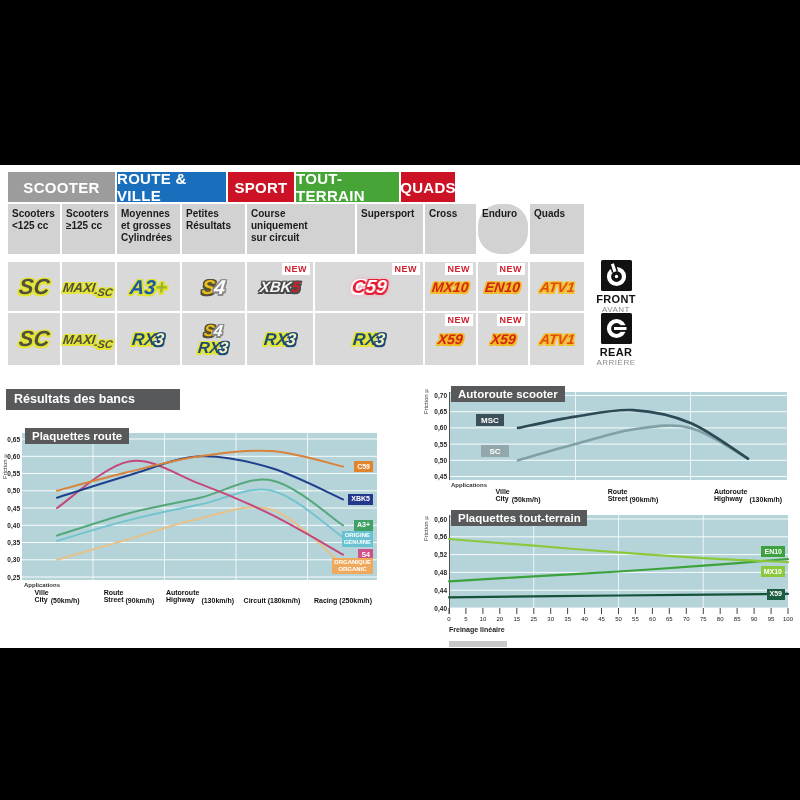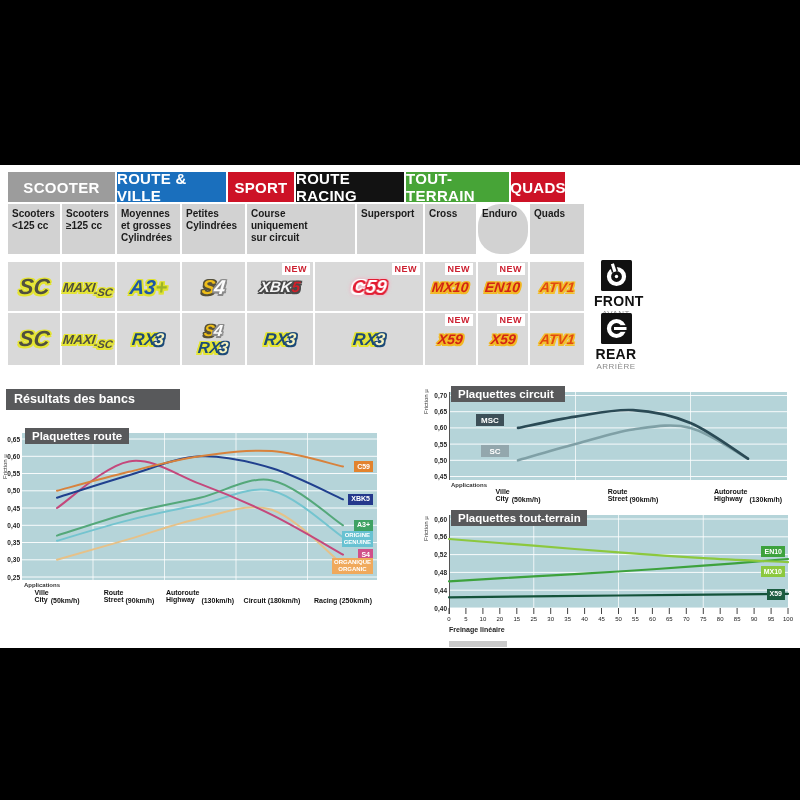--- a/index.html
+++ b/index.html
@@ -36,21 +36,21 @@
   .lg-rx .r3{font-size:17px;color:#f6f2c0;--oc:#1c4a78;margin-left:-1px;}
   .lg-off{font-size:14px;color:#d22414;--oc:#f2b824;}
   .lg-atv{font-size:14px;color:#e24a10;--oc:#f2c030;}
   .lg-stack{display:flex;flex-direction:column;align-items:center;gap:1px;}
   .lg-stack .logo{font-size:15px;}
   .lg-stack .lg-s4 .s,.lg-stack .lg-s4 .n{font-size:16px;}
   .lg-stack .lg-rx .rx,.lg-stack .lg-rx .r3{font-size:16px;}
   
   .icon-block{position:absolute;width:44px;text-align:center;}
   .icon-block svg{display:block;margin:0 auto;}
-  .icon-lbl{font-size:14px;font-weight:900;color:#111;margin-top:2px;letter-spacing:.3px;}
+  .icon-lbl{font-size:11px;font-weight:900;color:#111;margin-top:2px;letter-spacing:.3px;}
   .icon-sub{font-size:8px;color:#8a8a8a;letter-spacing:.5px;}
   
   .results-title{position:absolute;left:6px;top:389px;width:174px;height:21px;background:#58595b;
       color:#fff;font-size:12.5px;font-weight:bold;line-height:21px;padding-left:8px;box-sizing:border-box;}
   
   .chart{position:absolute;}
   .chart svg{position:absolute;left:0;top:0;overflow:visible;}
   .c-title{position:absolute;background:#58595b;color:#fff;font-weight:bold;
            display:flex;align-items:center;padding-left:7px;box-sizing:border-box;z-index:5;}
   .ytick{position:absolute;width:20px;text-align:right;font-size:6.5px;font-weight:600;color:#222;line-height:7px;}
@@ -72,34 +72,33 @@
 <body>
 
 <div class="stage">
   <div class="band"></div>
 
   <div id="table-root">
       <div class="t-row" style="height: 30px; margin-bottom: 2px;">
         <div class="grp" style="width: 107px; background: rgb(156, 156, 156);">SCOOTER</div>
         <div class="grp" style="width: 109px; background: rgb(26, 111, 189);">ROUTE &amp; VILLE</div>
         <div class="grp" style="width: 66px; background: rgb(205, 18, 38);">SPORT</div>
-        <div class="grp" style="width: 108px; background: rgb(18, 18, 18);">ROUTE RACING</div>
         <div class="grp" style="width: 103px; background: rgb(71, 164, 55);">TOUT-TERRAIN</div>
         <div class="grp" style="width: 54px; background: rgb(205, 18, 38);">QUADS</div>
       </div>
       <div class="t-row" style="height: 50px; margin-bottom: 8px;">
         <div class="sub" style="width: 52px;">Scooters
 &lt;125 cc</div>
         <div class="sub" style="width: 53px;">Scooters
 ≥125 cc</div>
         <div class="sub" style="width: 63px;">Moyennes
 et grosses
 Cylindrées</div>
         <div class="sub" style="width: 63px;">Petites
-Cylindrées</div>
+Résultats</div>
         <div class="sub" style="width: 108px;">Course
 uniquement
 sur circuit</div>
         <div class="sub" style="width: 66px;">Supersport</div>
         <div class="sub" style="width: 51px;">Cross</div>
         <div class="sub" style="width: 50px; border-radius: 22px;">Enduro</div>
         <div class="sub" style="width: 54px;">Quads</div>
       </div>
       <div class="t-row" style="height: 49px; margin-bottom: 2px;">
         <div class="cell" style="width: 52px;">
@@ -291,21 +290,21 @@
         <line x1="0" y1="35.9" x2="338" y2="35.9" stroke="#ffffff" stroke-width="1" opacity="0.9"></line>
         <line x1="0" y1="52.1" x2="338" y2="52.1" stroke="#ffffff" stroke-width="1" opacity="0.9"></line>
         <line x1="0" y1="68.3" x2="338" y2="68.3" stroke="#ffffff" stroke-width="1" opacity="0.9"></line>
         <line x1="0" y1="84.5" x2="338" y2="84.5" stroke="#ffffff" stroke-width="1" opacity="0.9"></line>
         <line x1="126.5" y1="0" x2="126.5" y2="88" stroke="#ffffff" stroke-width="1" opacity="0.75"></line>
         <line x1="241.5" y1="0" x2="241.5" y2="88" stroke="#ffffff" stroke-width="1" opacity="0.75"></line>
         <line x1="0.5" y1="0" x2="0.5" y2="88" stroke="#555" stroke-width="1"></line>
         <path d="M69.0,68.3C78.6,65.6,107.3,57.2,126.5,52.1C145.7,47.0,164.8,40.2,184.0,37.5C203.2,34.8,222.3,31.0,241.5,35.9C260.7,40.8,289.4,61.5,299.0,66.7" fill="none" stroke="#7fa0a6" stroke-width="2.6" stroke-linecap="round"></path>
         <path d="M69.0,35.9C78.6,34.0,107.3,27.5,126.5,24.6C145.7,21.6,164.8,17.0,184.0,18.1C203.2,19.2,222.3,22.9,241.5,31.0C260.7,39.1,289.4,60.7,299.0,66.7" fill="none" stroke="#2a4a55" stroke-width="2.6" stroke-linecap="round"></path>
       </svg>
-      <div class="c-title" style="position: absolute; left: 2px; top: -6px; width: 114px; height: 16px; font-size: 11.5px;">Plaquettes circuit</div>
+      <div class="c-title" style="position: absolute; left: 2px; top: -6px; width: 114px; height: 16px; font-size: 11.5px;">Autoroute scooter</div>
       <div class="ytick" style="position: absolute; left: -22px; top: 0px; width: 20px;">0,70</div>
       <div class="ytick" style="position: absolute; left: -22px; top: 16.2px; width: 20px;">0,65</div>
       <div class="ytick" style="position: absolute; left: -22px; top: 32.4px; width: 20px;">0,60</div>
       <div class="ytick" style="position: absolute; left: -22px; top: 48.6px; width: 20px;">0,55</div>
       <div class="ytick" style="position: absolute; left: -22px; top: 64.8px; width: 20px;">0,50</div>
       <div class="ytick" style="position: absolute; left: -22px; top: 81px; width: 20px;">0,45</div>
       <div class="yaxis-title" style="position: absolute; left: -26px; top: 22px;">Friction µ</div>
       <div class="x-note" style="position: absolute; left: 2px; top: 90px;">Applications</div>
       <div class="cat-label" style="position: absolute; left: 21px; top: 95px; width: 96px; height: 16px;">
         <span class="cat2">

